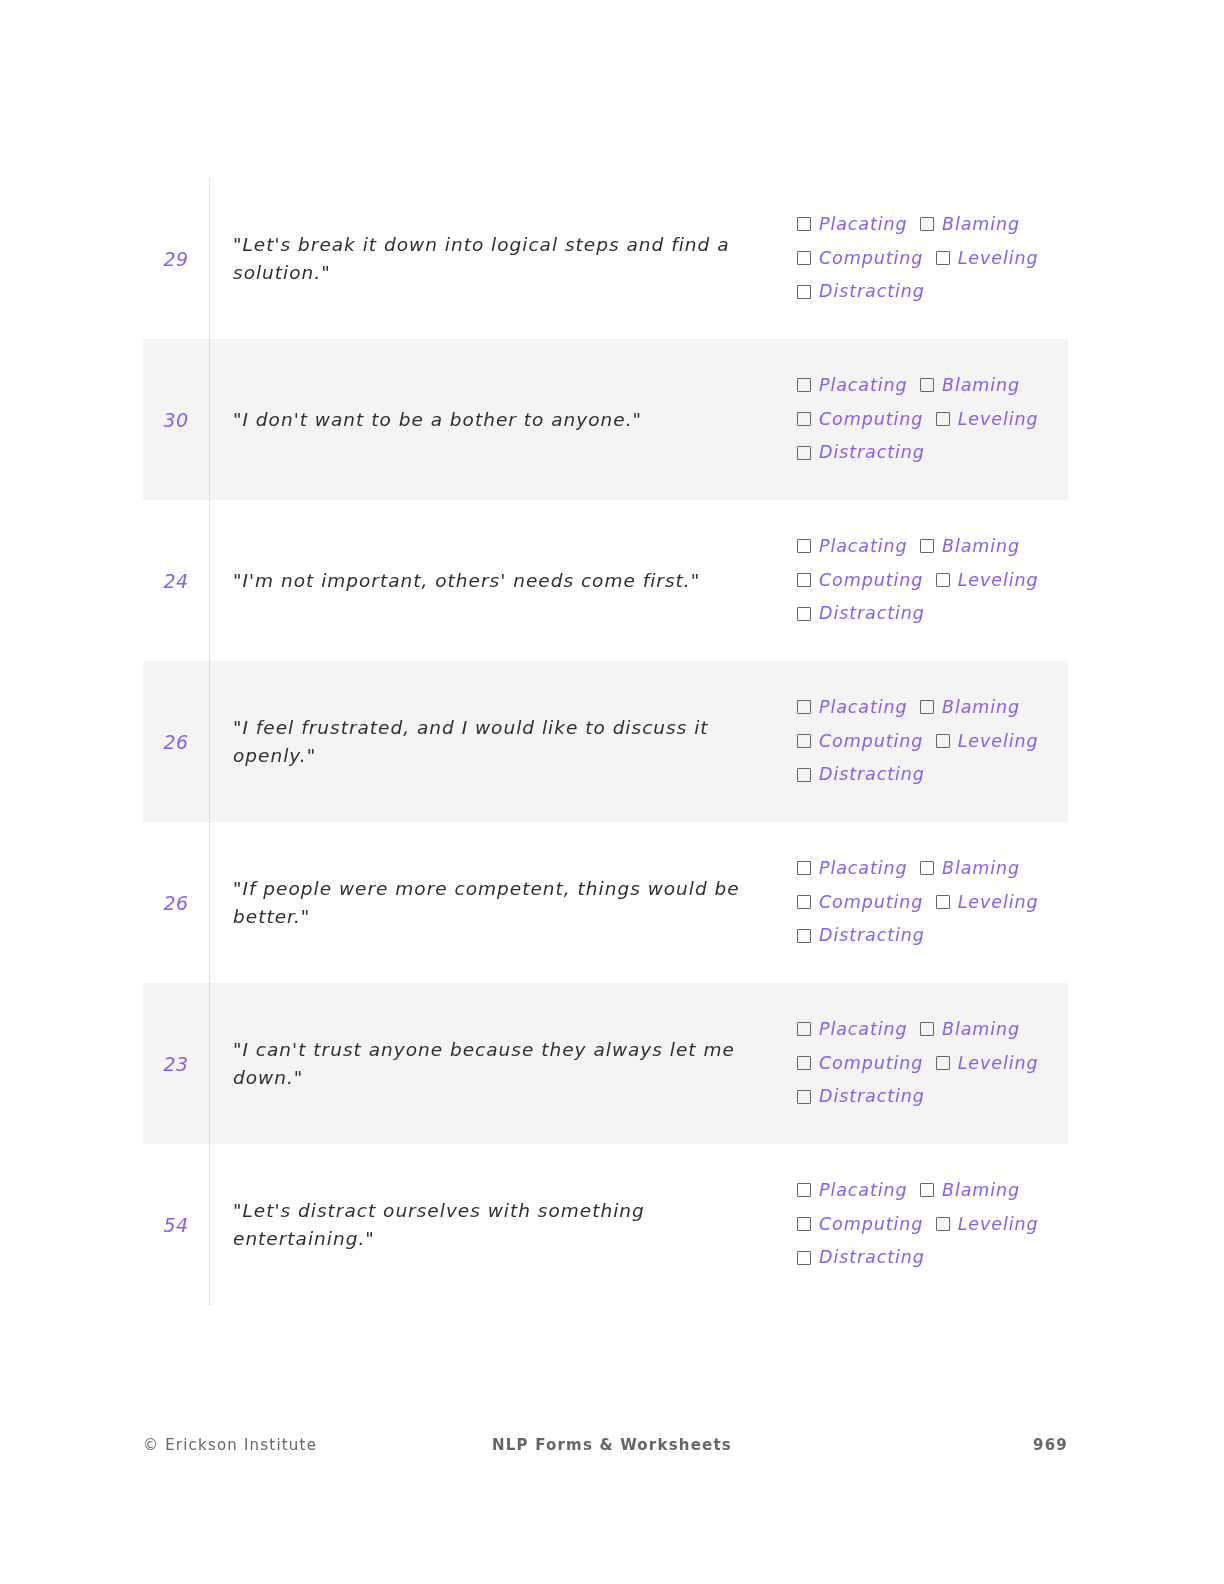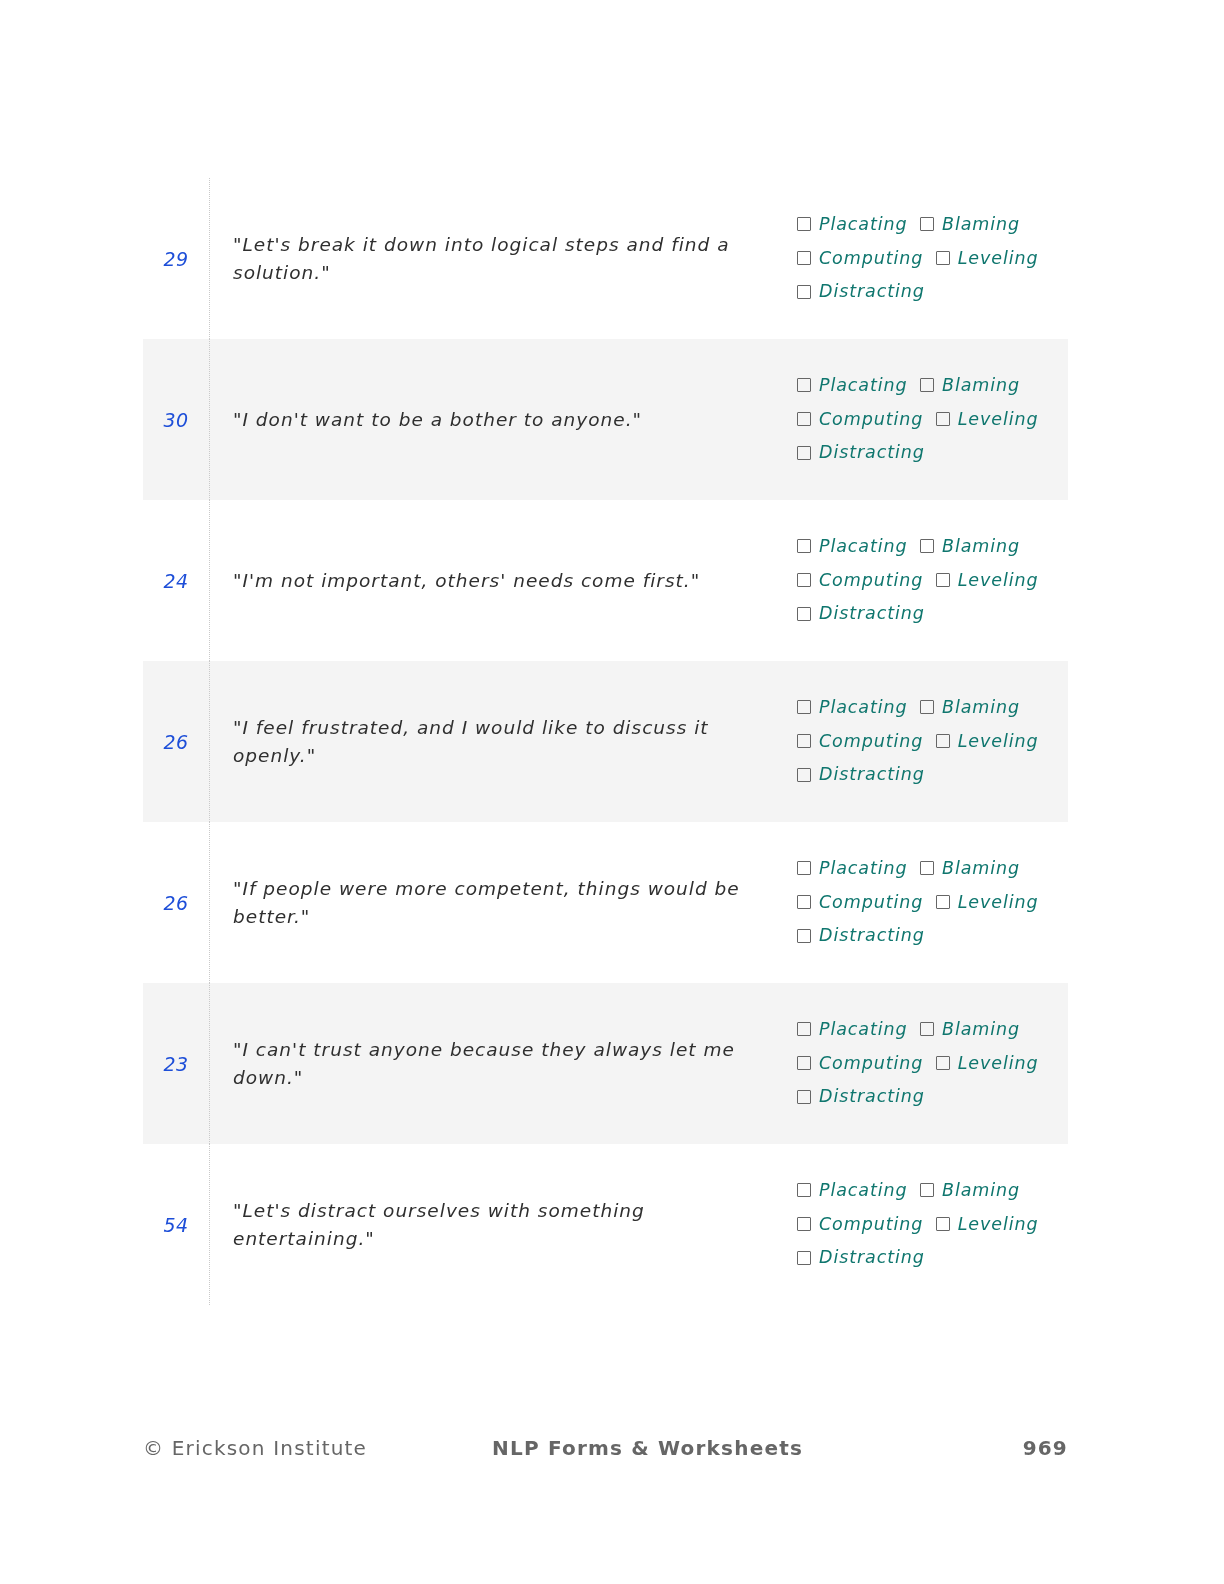--- a/index.html
+++ b/index.html
@@ -2,32 +2,32 @@
 <html><head>
   <meta charset="utf-8">
   <style>
     html, body { margin: 0; padding: 0; background: #ffffff; }
     body { width: 1224px; height: 1584px; position: relative; overflow: hidden;
            font-family: "DejaVu Sans", sans-serif; color: #2b2b2b; }
     .table { position: absolute; left: 143px; top: 178px; width: 925px; }
     .row { position: relative; height: 161px; display: flex; align-items: center; }
     .row.shaded { background: #f4f4f4; }
     .num { width: 66px; text-align: center; font-style: italic; font-size: 19px;
-           letter-spacing: 0.5px; color: #1d4ed8; }
+           letter-spacing: 0.5px; color: #8b5cf6; }
     .divider { position: absolute; left: 66px; top: 0; bottom: 0; width: 0;
                border-left: 1px dotted #c9c9c9; }
     .stmt { position: absolute; left: 90px; width: 510px; font-style: italic;
             font-size: 18.5px; line-height: 28px; letter-spacing: 1px; color: #2f2f2f; }
     .opts { position: absolute; left: 654px; width: 260px; font-style: italic;
-            font-size: 17.5px; letter-spacing: 0.9px; color: #0f766e; line-height: 32.5px; }
+            font-size: 17.5px; letter-spacing: 0.9px; color: #8b5cf6; line-height: 32.5px; }
     .opt-line { white-space: nowrap; }
     .opt { display: inline-flex; align-items: center; margin-right: 6px; }
     .box { display: inline-block; width: 14px; height: 14px; border: 1px solid #666;
            border-radius: 1px; margin-right: 8px; background: transparent; box-sizing: border-box; }
-    .footer { position: absolute; top: 1436px; font-size: 20px; letter-spacing: 1.2px;
+    .footer { position: absolute; top: 1436px; font-size: 15px; letter-spacing: 1.2px;
               color: #666; font-family: "DejaVu Sans", sans-serif; }
     .footer.left { left: 143px; }
     .footer.center { left: 492px; font-weight: bold; }
     .footer.right { right: 156px; font-weight: bold; }
   </style>
 </head>
 <body>
 
 <div class="table">
 

